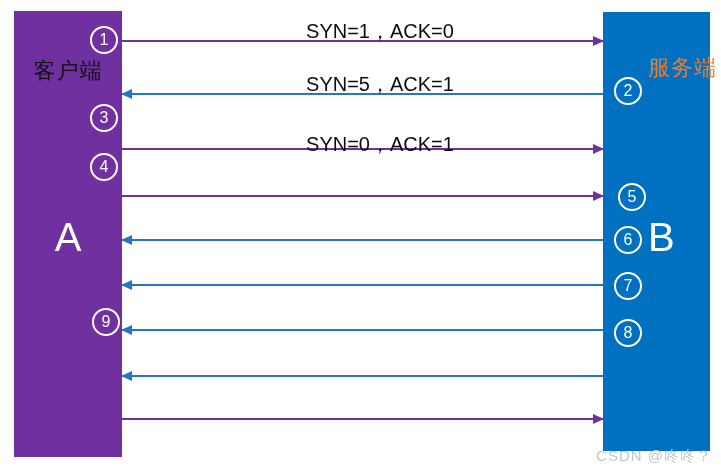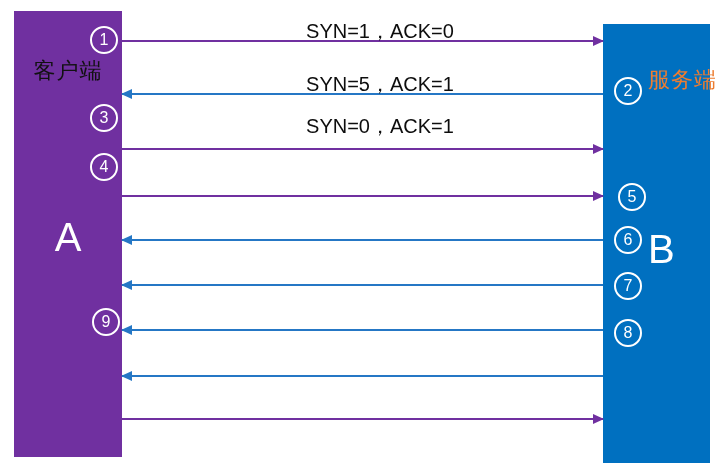--- a/index.html
+++ b/index.html
@@ -15,21 +15,21 @@
     background: #ffffff;
     overflow: hidden;
   }
   
   .box { position: absolute; }
   .box.client {
     left: 14px; top: 11px; width: 108px; height: 446px;
     background: var(--client-purple, #7030A0);
   }
   .box.server {
-    left: 603px; top: 24px; width: 107px; height: 439px;
+    left: 603px; top: 12px; width: 107px; height: 439px;
     background: var(--server-blue, #0070C0);
   }
   .box-title {
     position: absolute;
     font-size: 22px;
     letter-spacing: 1px;
     white-space: nowrap;
   }
   .client-title {
     top: 45px; left: 0; width: 100%;
@@ -140,26 +140,27 @@
     </div>
   <div class="arrow blue left" style="top:375px">
       <span class="head"></span>
     </div>
   <div class="arrow purple right" style="top:418px">
       <span class="head"></span>
     </div>
 
   <div class="arrow-label" style="top:21px">SYN=1，ACK=0</div>
   <div class="arrow-label" style="top:74px">SYN=5，ACK=1</div>
-  <div class="arrow-label" style="top:116px">SYN=0，ACK=1</div>
+  <div class="arrow-label" style="top:134px">SYN=0，ACK=1</div>
 
   <div class="circle" style="left:90px;top:26px">1</div>
   <div class="circle" style="left:614px;top:77px">2</div>
   <div class="circle" style="left:90px;top:104px">3</div>
   <div class="circle" style="left:90px;top:153px">4</div>
   <div class="circle" style="left:618px;top:183px">5</div>
   <div class="circle" style="left:614px;top:226px">6</div>
   <div class="circle" style="left:614px;top:272px">7</div>
   <div class="circle" style="left:614px;top:319px">8</div>
   <div class="circle" style="left:92px;top:308px">9</div>
 
+  <div class="watermark">CSDN @咚咚？</div>
 
 </div>
 
 </body></html>

